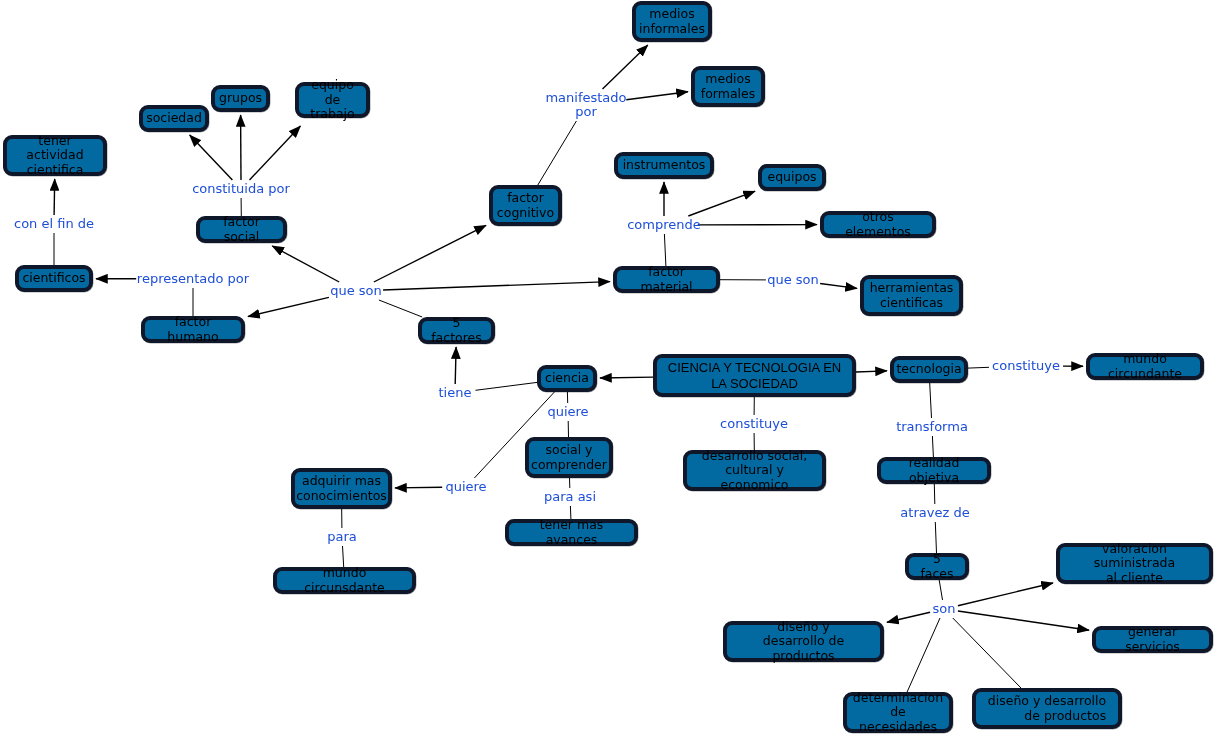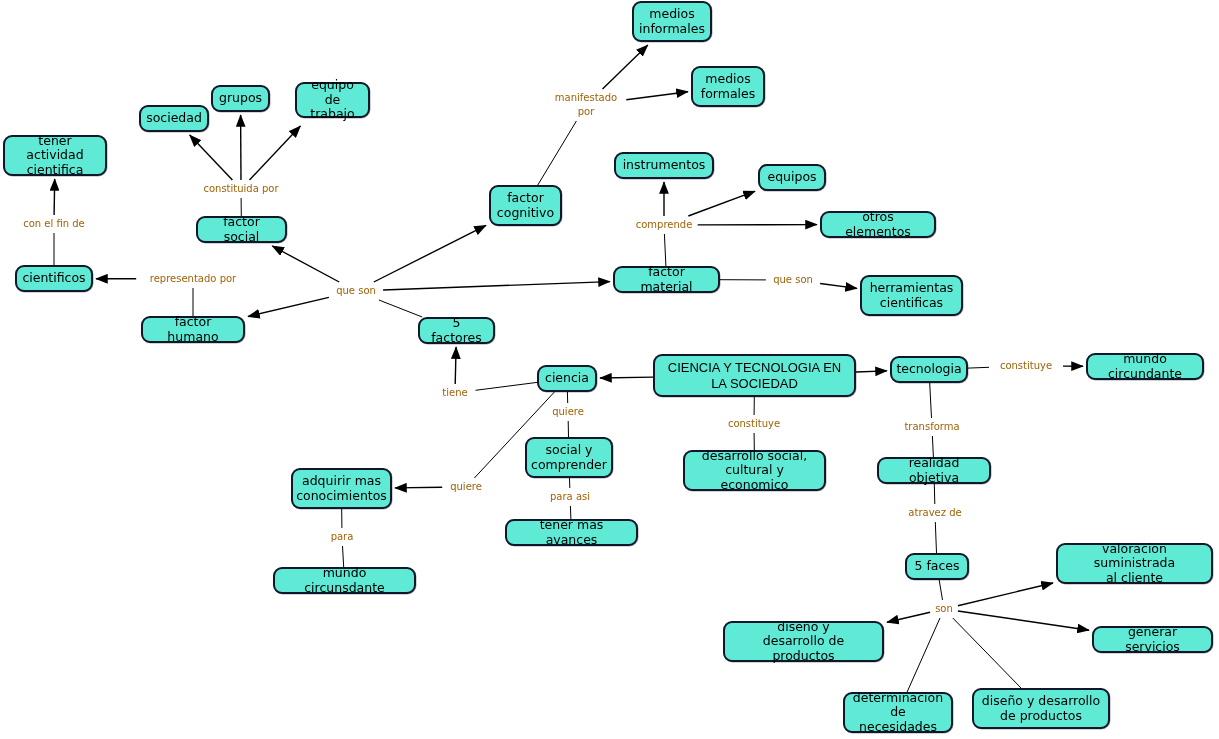--- a/index.html
+++ b/index.html
@@ -22,22 +22,22 @@
     position: absolute;
     left: 0;
     top: 0;
     width: 1219px;
     height: 739px;
     pointer-events: none;
   }
   .node {
     position: absolute;
     box-sizing: border-box;
-    background: #5eead4;
-    border: 2px solid #0f172a;
+    background: #0369a1;
+    border: 4px solid #0f172a;
     border-radius: 9px;
     color: #000000;
     font-family: "DejaVu Sans", sans-serif;
     font-size: 12.5px;
     line-height: 14.5px;
     text-align: center;
     display: flex;
     align-items: center;
     justify-content: center;
     padding: 2px 6px;
@@ -45,23 +45,23 @@
     box-shadow: 0.5px 0.5px 0 rgba(0,0,0,0.35);
   }
   .node.root {
     font-family: "Liberation Sans", sans-serif;
     font-size: 13px;
     line-height: 16px;
   }
   .elabel {
     position: absolute;
     box-sizing: border-box;
-    color: #a16207;
+    color: #1d4ed8;
     font-family: "DejaVu Sans", sans-serif;
-    font-size: 10px;
+    font-size: 13px;
     line-height: 14px;
     text-align: center;
     white-space: pre-line;
     background: transparent;
     transform: translate(-50%, -50%);
     padding: 0 2px;
   }
 </style>
 </head>
 <body>
@@ -161,21 +161,21 @@
       <div class="node" style="left: 1086px; top: 353px; width: 118px; height: 27px;">mundo circundante</div>
       <div class="node" style="left: 877px; top: 457px; width: 114px; height: 27px;">realidad objetiva</div>
       <div class="node" style="left: 905px; top: 553px; width: 64px; height: 27px;">5 faces</div>
       <div class="node" style="left: 1056px; top: 543px; width: 157px; height: 41px;">valoracion suministrada
 al cliente</div>
       <div class="node" style="left: 1092px; top: 626px; width: 121px; height: 27px;">generar servicios</div>
       <div class="node" style="left: 723px; top: 621px; width: 161px; height: 41px;">diseño y
 desarrollo de productos</div>
       <div class="node" style="left: 843px; top: 692px; width: 110px; height: 41px;">determinacion
 de necesidades</div>
-      <div class="node" style="left: 972px; top: 688px; width: 138px; height: 41px;">diseño y desarrollo
+      <div class="node" style="left: 972px; top: 688px; width: 150px; height: 41px; text-align: right;">diseño y desarrollo
 de productos</div>
     </div>
   <div id="label-layer">
       <div class="elabel" style="left: 54px; top: 224px;">con el fin de</div>
       <div class="elabel" style="left: 193px; top: 279px;">representado por</div>
       <div class="elabel" style="left: 241px; top: 189px;">constituida por</div>
       <div class="elabel" style="left: 356px; top: 291px;">que son</div>
       <div class="elabel" style="left: 455px; top: 393px;">tiene</div>
       <div class="elabel" style="left: 586px; top: 105px;">manifestado
 por</div>

